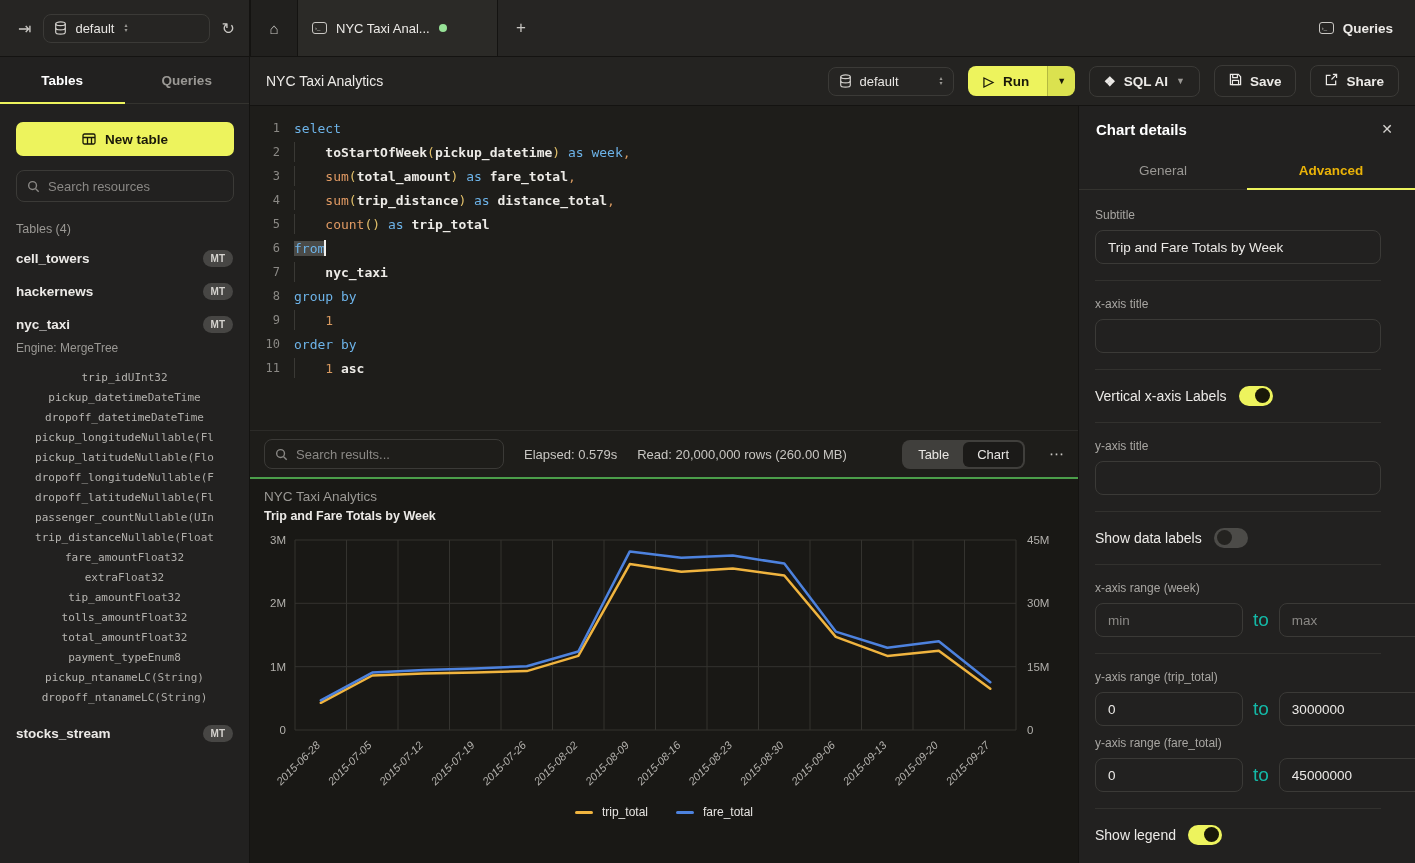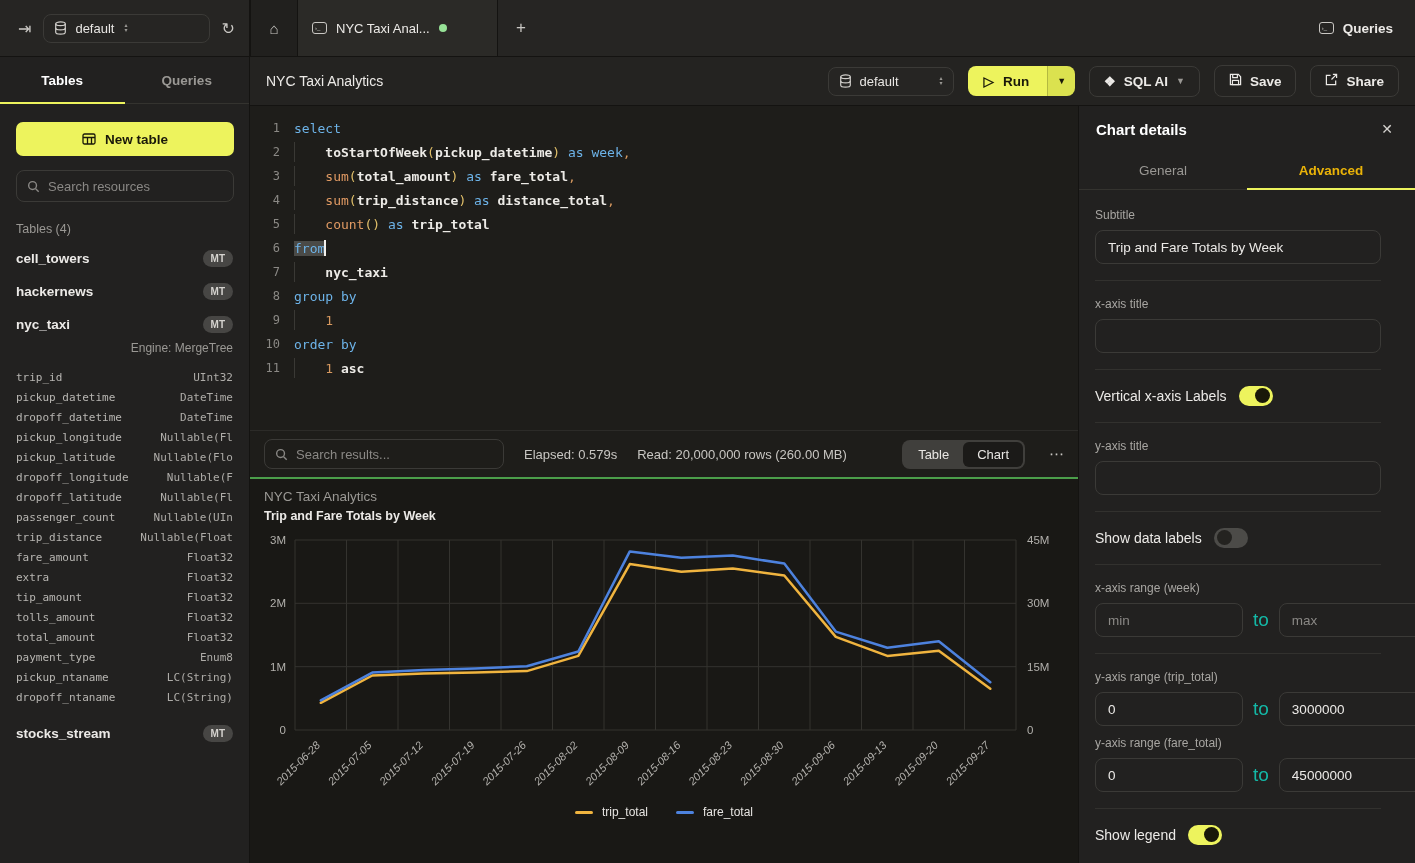--- a/index.html
+++ b/index.html
@@ -41,23 +41,23 @@
   .side-tab.active { color:#ffffff; }
   .side-tab.active::after { content:""; position:absolute; left:0; right:0; bottom:-1px; height:2.5px; background:#edf35d; }
   #new-table-btn { margin:18px 16px 0 16px; width:218px; height:34px; background:#edf35d; color:#191809; border:none; border-radius:7px; font-size:13.5px; font-weight:600; display:flex; align-items:center; justify-content:center; gap:9px; cursor:pointer; }
   #side-search { margin:14px 16px 0 16px; width:218px; height:32px; border:1px solid #3b3a37; border-radius:8px; display:flex; align-items:center; gap:8px; padding:0 10px; }
   #side-search input { background:transparent; border:none; outline:none; color:#e8e6e3; font-size:13px; width:100%; }
   #side-search input::placeholder { color:#8a8885; }
   #tables-label { margin:20px 16px 6px 16px; font-size:12.5px; color:#9a9894; }
   .tbl-row { display:flex; align-items:center; justify-content:space-between; padding:8px 16px; cursor:pointer; }
   .tbl-row .tname { font-size:13.5px; color:#eceae7; font-weight:600; }
   .mt-pill { background:#474644; color:#d5d3cf; font-size:10px; font-weight:600; border-radius:9px; padding:3px 8px; }
-  #engine-line { padding:0 16px 8px 16px; font-size:12px; color:#9a9894;text-align:right; }
+  #engine-line { padding:0 16px 8px 16px; font-size:12px; color:#9a9894; }
   #col-list { padding:4px 16px 2px 16px; font-family:"DejaVu Sans Mono", monospace; font-size:11px; color:#b8b6b2; }
-  .col-row { display:flex; justify-content:space-between; height:20px; align-items:center; white-space:nowrap; }
+  .col-row { display:flex; justify-content:center; height:20px; align-items:center; white-space:nowrap; }
   .col-row .ctype { color:#aeaca8; }
 
   
   #editor { position:absolute; left:250px; top:106px; width:828px; height:324px; background:#1e1d1a; padding-top:10px; font-family:"DejaVu Sans Mono", monospace; }
   .cline { display:flex; height:24px; align-items:center; font-size:13px; }
   .cline .gut { width:30px; text-align:right; color:#8b8985; font-size:12px; flex:0 0 auto; }
   .cline .code { margin-left:14px; white-space:pre; position:relative; display:flex; align-items:center; height:100%; }
   .cline .code .guide { position:absolute; left:0; top:2px; bottom:2px; border-left:1px solid #3a3935; }
   .tok-kw { color:#6db3e8; }
   .tok-fn { color:#e09a63; }

